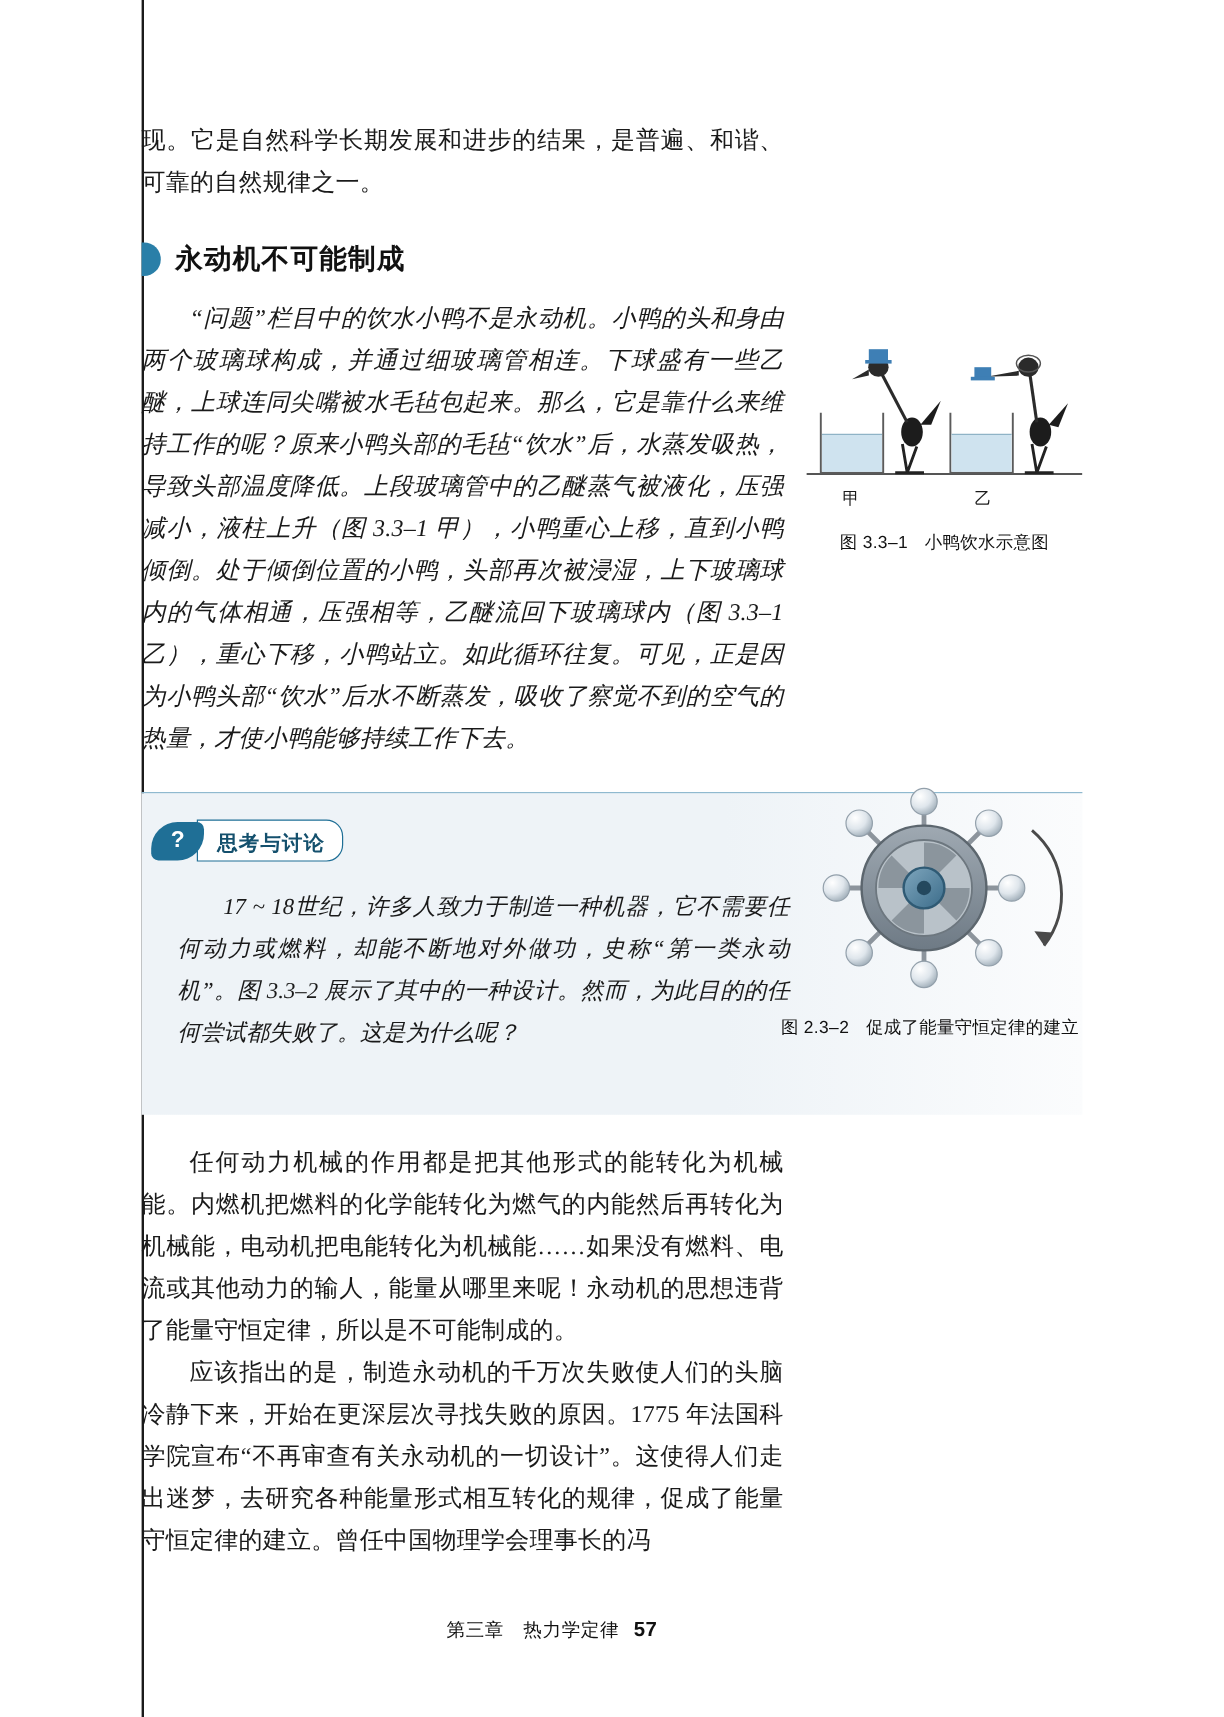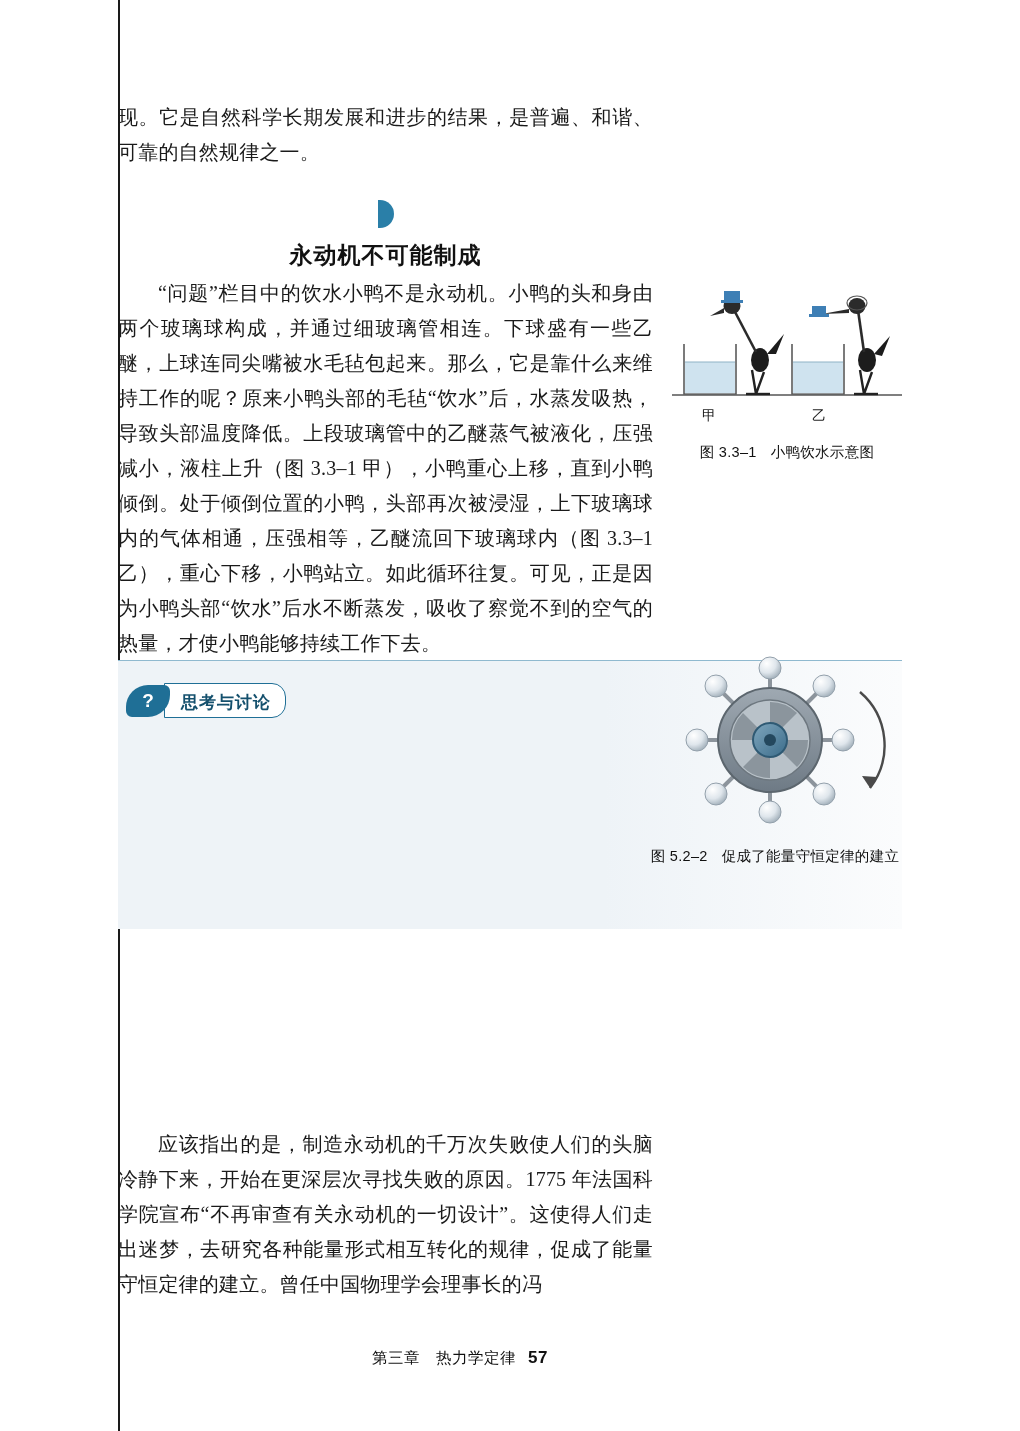--- a/index.html
+++ b/index.html
@@ -52,40 +52,39 @@
 
   
   .section-head {
     position: absolute;
     left: 118px;
     top: 200px;
     width: 535px;
     display: flex;
     align-items: center;
     gap: 12px;
-    flex-direction: column;
   }
   .section-head .marker {
     width: 16px;
     height: 28px;
     background: #2a7fa8;
     border-radius: 0 14px 14px 0;
     flex: none;
   }
   .section-head h2 {
     margin: 0;
     font-family: "Liberation Sans", sans-serif;
     font-size: 23px;
     font-weight: bold;
     letter-spacing: 1px;
     color: #111;
   }
 
   
-  #duck-para { top: 276px; }
+  #duck-para { top: 249px; font-style: italic; }
 
   
   .fig1 {
     position: absolute;
     left: 672px;
     top: 262px;
     width: 230px;
   }
   .fig1 .art {
     position: relative;
@@ -289,20 +288,21 @@
     <div class="fig-caption">
       <span class="num">图 3.3–1</span><span>小鸭饮水示意图</span>
     </div>
   </div>
 
   <div class="discuss-box">
     <div class="discuss-badge">
       <span class="badge-circle"></span>
       <span class="badge-text">思考与讨论</span>
     </div>
+    <p id="discuss-para">17 ~ 18世纪，许多人致力于制造一种机器，它不需要任何动力或燃料，却能不断地对外做功，史称“第一类永动机”。图 3.3–2 展示了其中的一种设计。然而，为此目的的任何尝试都失败了。这是为什么呢？</p>
   </div>
 
   <div class="fig2">
     <div class="art">
       <svg width="250" height="205" viewBox="0 0 250 205" xmlns="http://www.w3.org/2000/svg">
         <defs>
           <radialGradient id="ballg" cx="35%" cy="30%" r="70%">
             <stop offset="0%" stop-color="#ffffff"></stop>
             <stop offset="60%" stop-color="#dfe6ec"></stop>
             <stop offset="100%" stop-color="#a9b6c0"></stop>
@@ -350,24 +350,27 @@
           <circle cx="66" cy="154" r="11" fill="url(#ballg)" stroke="#93a0ab" stroke-width="1"></circle>
           <circle cx="47" cy="100" r="11" fill="url(#ballg)" stroke="#93a0ab" stroke-width="1"></circle>
           <circle cx="66" cy="46" r="11" fill="url(#ballg)" stroke="#93a0ab" stroke-width="1"></circle>
         </g>
 
         <path d="M210 52 a70 70 0 0 1 10 96" fill="none" stroke="#4a4a4a" stroke-width="2.4"></path>
         <path d="M220 148 l-8 -12 l15 1 Z" fill="#4a4a4a"></path>
       </svg>
     </div>
     <div class="fig-caption">
-      <span class="num">图 5.2–2</span><span>促成了能量守恒定律的建立</span>
-    </div>
-  </div>
-
+      <span class="num">图 2.3–2</span><span>促成了能量守恒定律的建立</span>
+    </div>
+  </div>
+
+  <div class="col" id="p-machines">
+    <p class="body indent">任何动力机械的作用都是把其他形式的能转化为机械能。内燃机把燃料的化学能转化为燃气的内能然后再转化为机械能，电动机把电能转化为机械能……如果没有燃料、电流或其他动力的输人，能量从哪里来呢！永动机的思想违背了能量守恒定律，所以是不可能制成的。</p>
+  </div>
 
   <div class="col" id="p-history">
     <p class="body indent">应该指出的是，制造永动机的千万次失败使人们的头脑冷静下来，开始在更深层次寻找失败的原因。1775 年法国科学院宣布“不再审查有关永动机的一切设计”。这使得人们走出迷梦，去研究各种能量形式相互转化的规律，促成了能量守恒定律的建立。曾任中国物理学会理事长的冯</p>
   </div>
 
   <div class="footer">
     <span>第三章　热力学定律</span><span class="pagenum">57</span>
   </div>
 
 </div>

